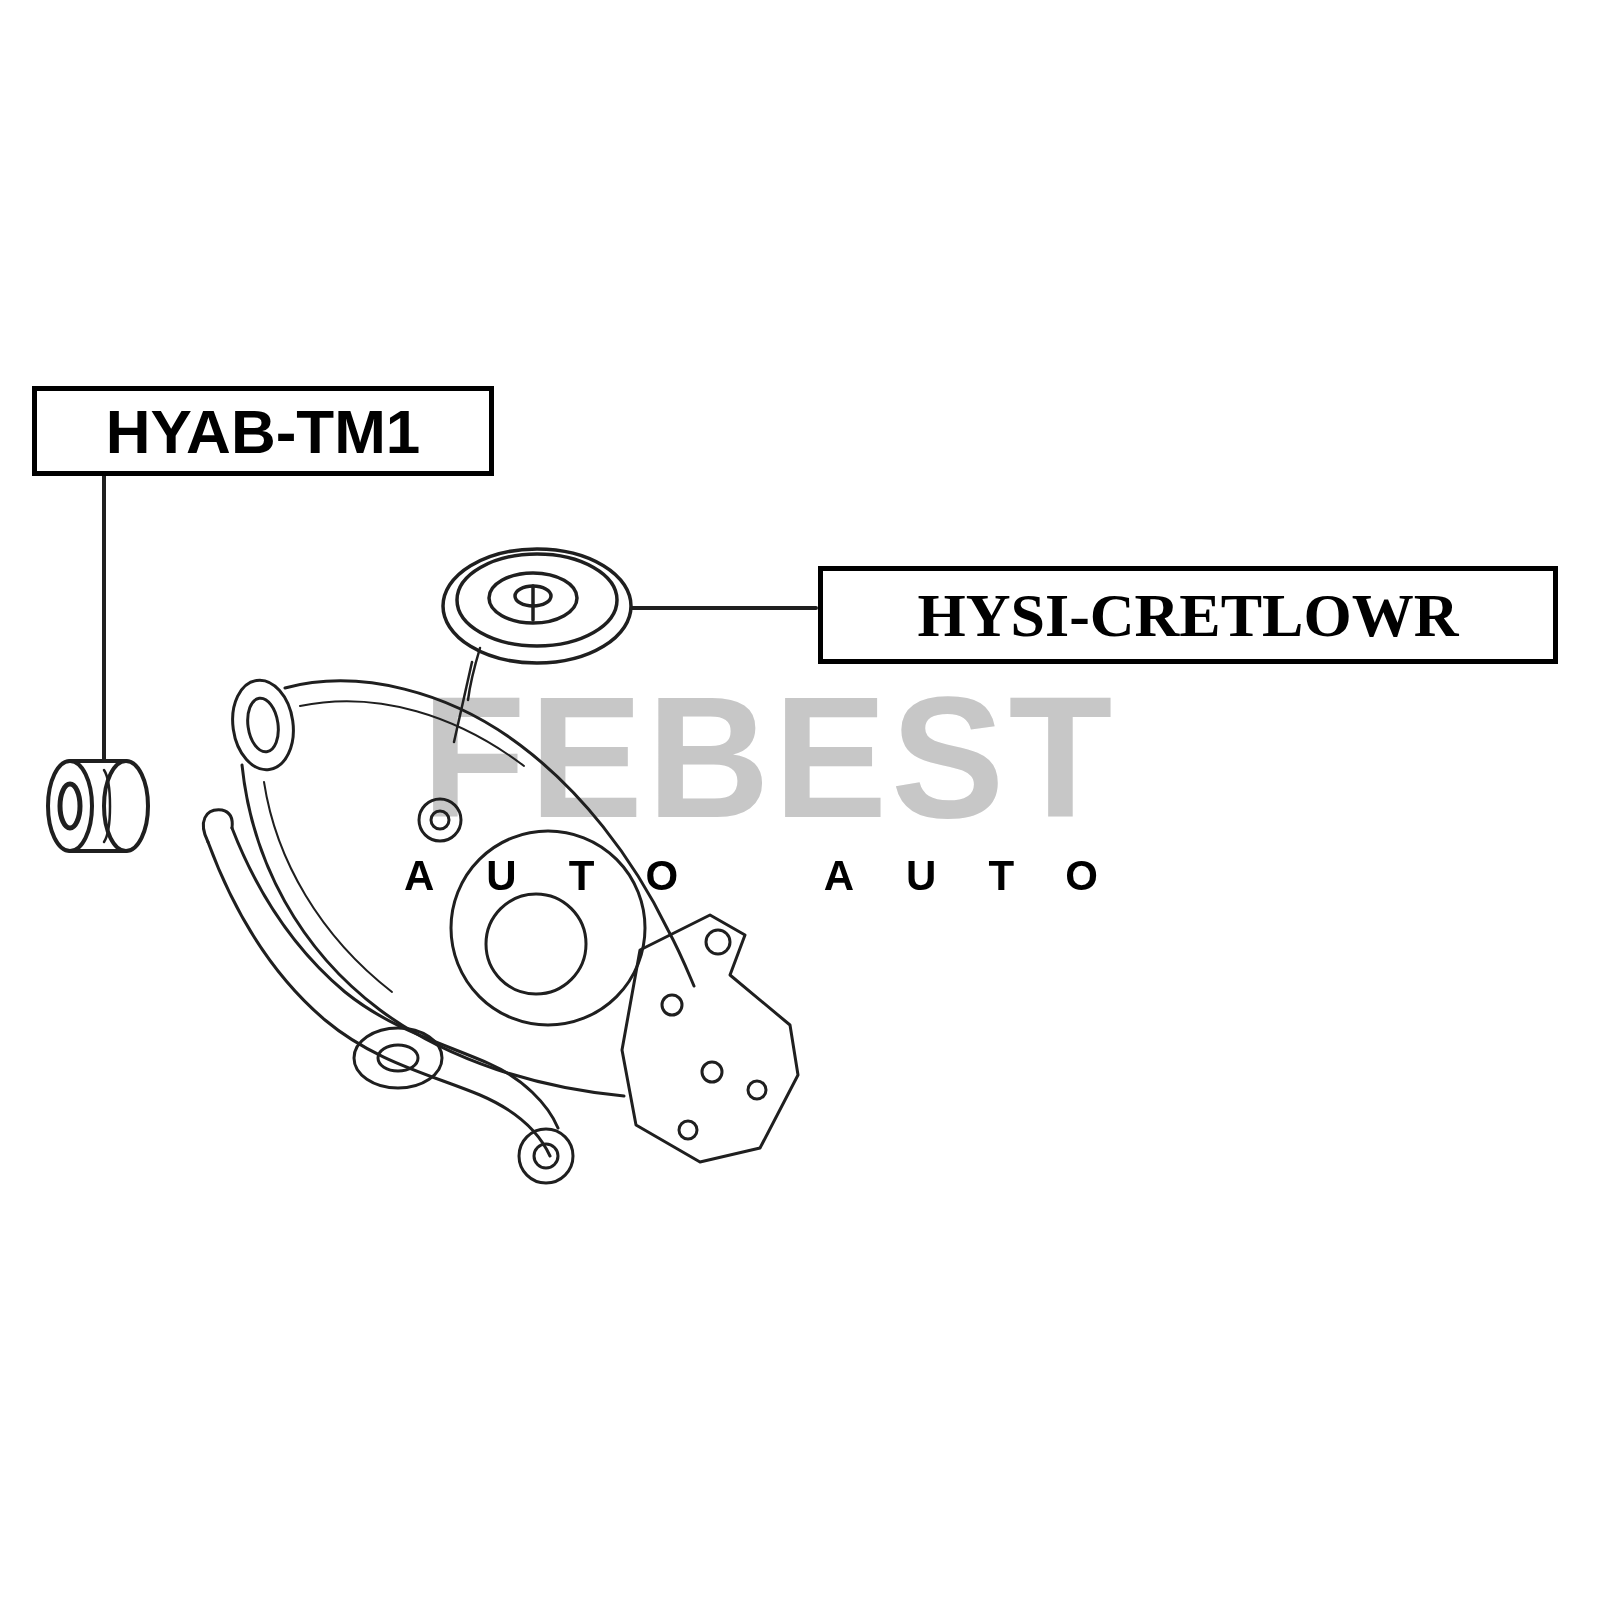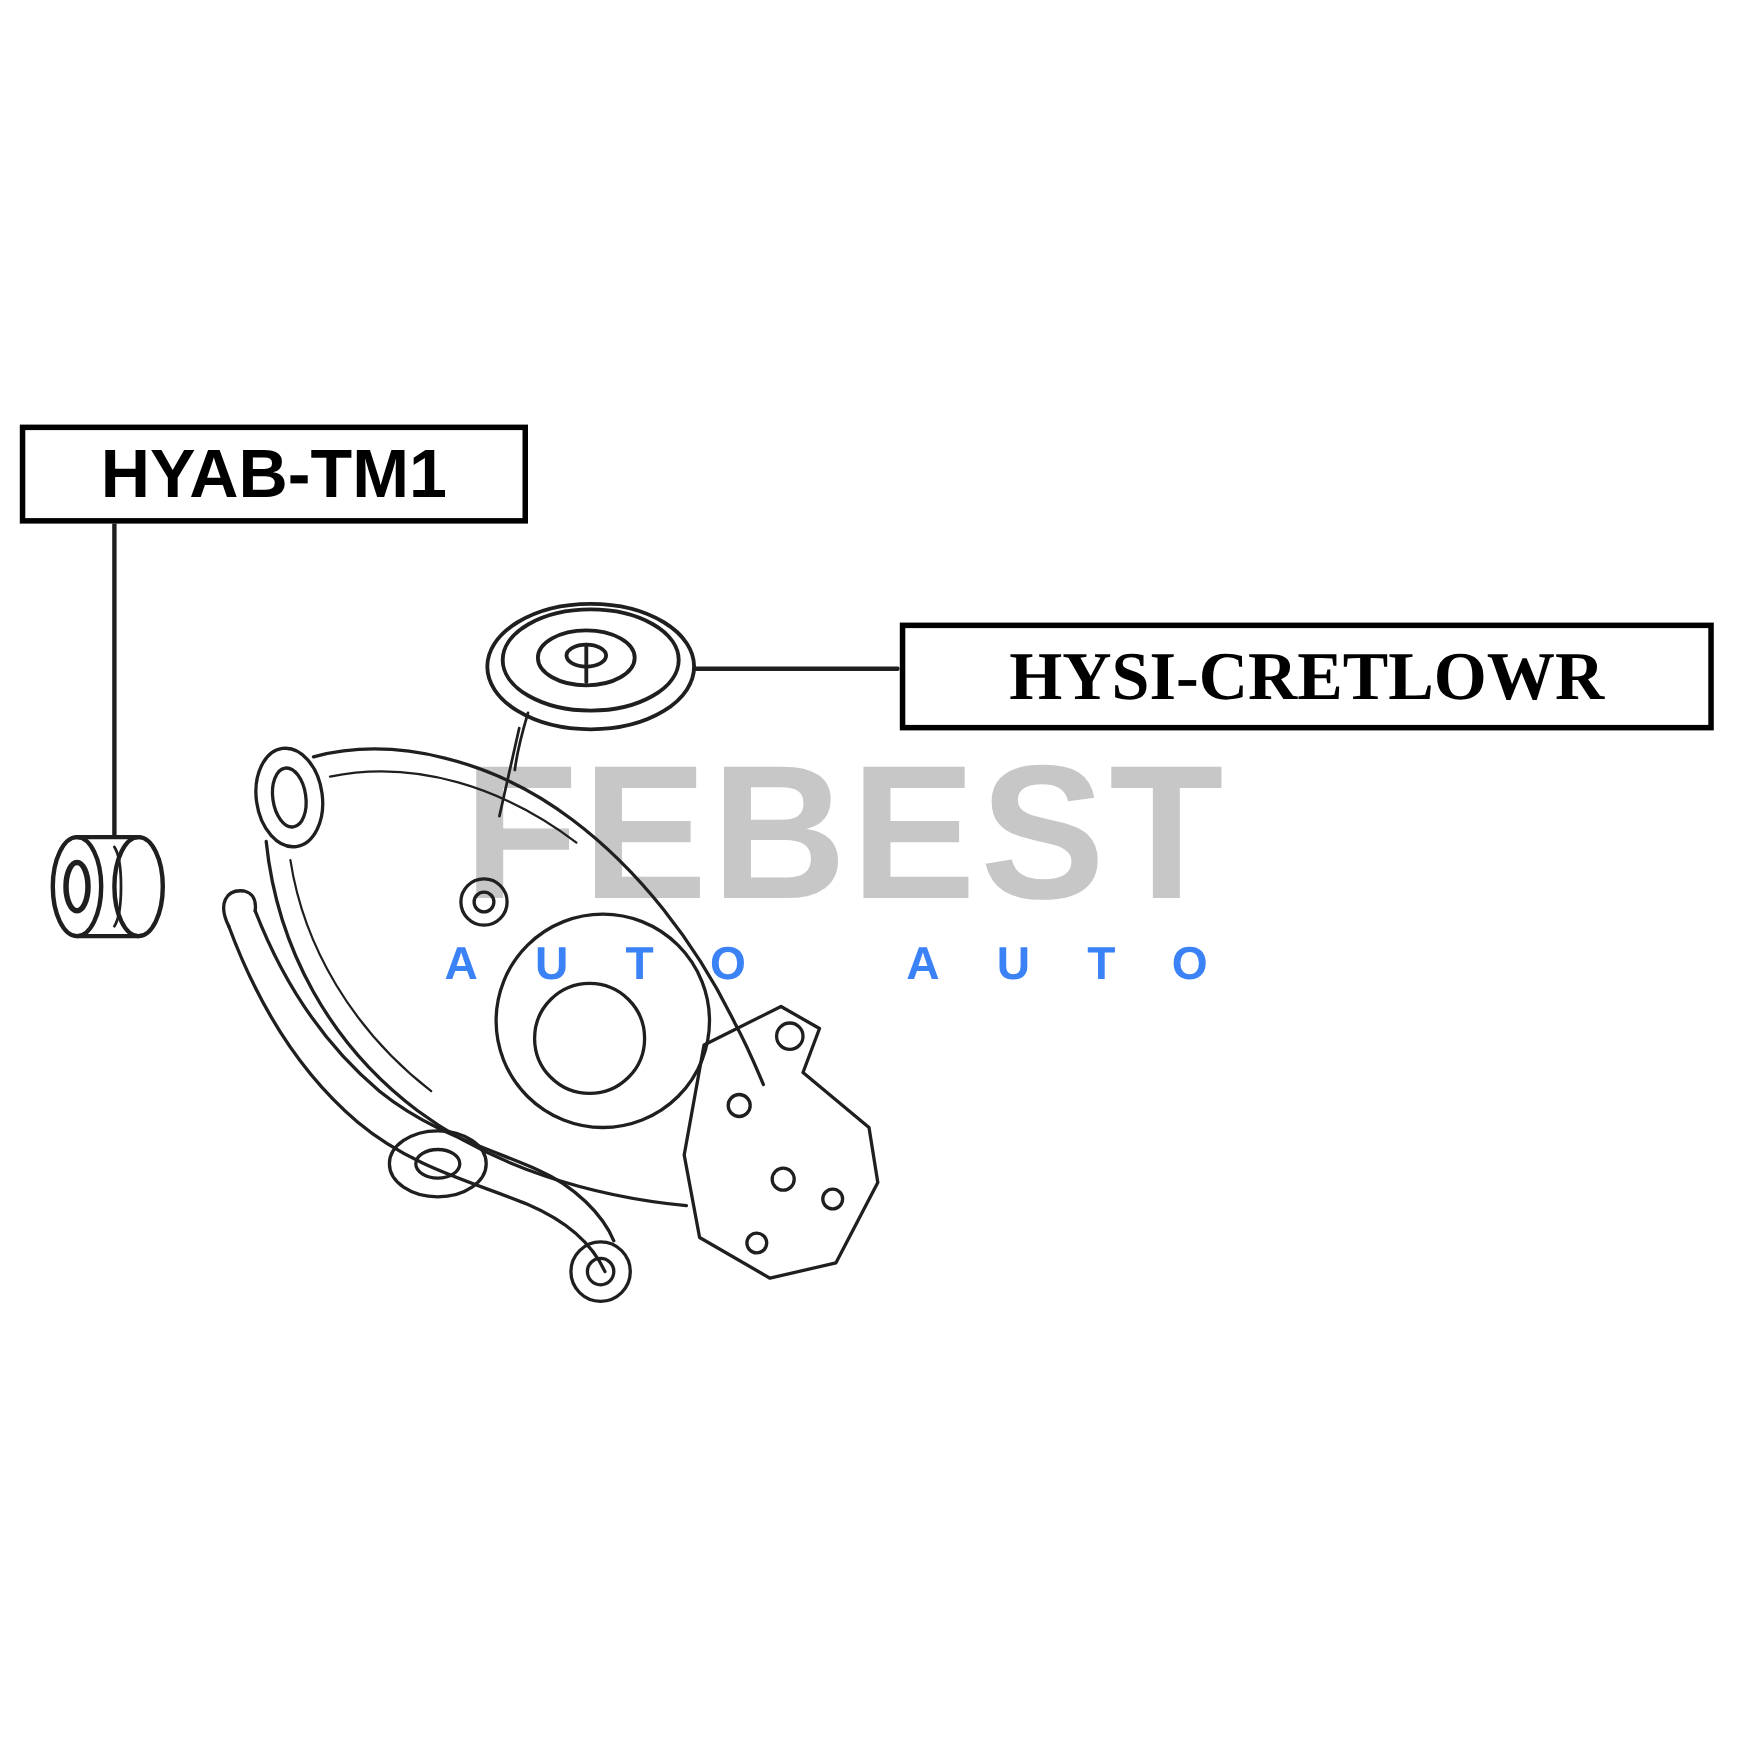--- a/index.html
+++ b/index.html
@@ -33,21 +33,21 @@
   }
   .wm-sub {
     position: absolute;
     left: 404px;
     top: 852px;
     width: 746px;
     display: flex;
     justify-content: space-between;
     font-size: 42px;
     font-weight: 700;
-    color: #3b82f6;
+    color: #000000;
   }
   .wm-sub span { letter-spacing: 52px; }
 
   
   svg.drawing { position: absolute; left: 0; top: 0; z-index: 2; }
 
   
   .label-box {
     position: absolute;
     z-index: 3;
@@ -55,21 +55,21 @@
     border: 5px solid #000000;
     display: flex;
     align-items: center;
     justify-content: center;
     font-weight: 800;
     font-size: 62px;
     letter-spacing: 0px;
     color: #000000;
     white-space: nowrap;
   }
-  .label-box.hyab { left: 18px;  top: 386px; width: 452px; height: 80px; }
+  .label-box.hyab { left: 32px;  top: 386px; width: 452px; height: 80px; }
   .label-box.hysi { left: 818px; top: 566px; width: 730px; height: 88px; font-family: Liberation Serif, serif; }
 </style>
 </head>
 <body>
 
 <div class="canvas">
 
   <div class="watermark">
     <div class="wm-brand">FEBEST</div>
     <div class="wm-sub">

